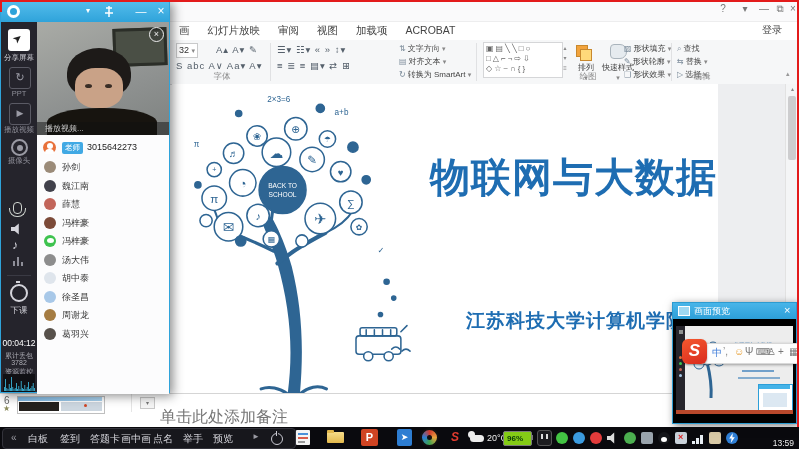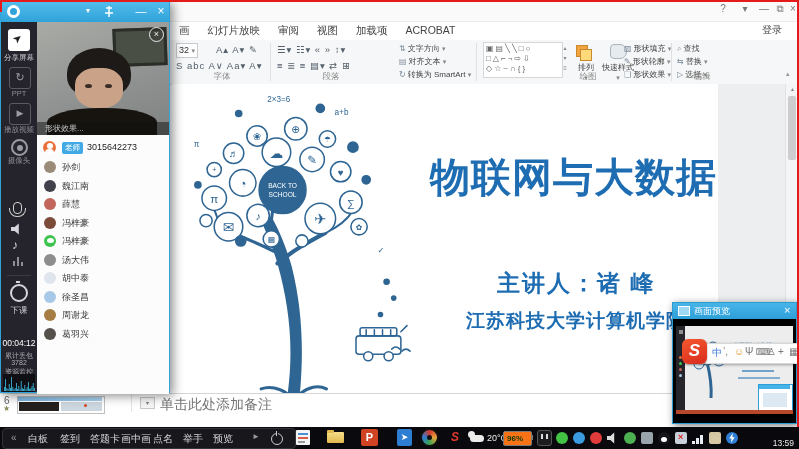--- a/index.html
+++ b/index.html
@@ -115,21 +115,20 @@
         <span class="rlabel">字体</span>
       </div>
       <div class="rsep" style="left:270px;"></div>
 
       <div class="rgroup" style="left:271px;width:200px;">
         <span class="abs ricons" style="left:6px;top:4px;">☰▾ ☷▾ « » ↕▾</span>
         <span class="abs ricons" style="left:6px;top:20px;">≡ ≣ ≡ ▤▾ ⇄ ⊞</span>
         <span class="abs rrow" style="left:128px;top:3px;"><span class="ric">⇅</span><span>文字方向</span> <span class="dd">▾</span></span>
         <span class="abs rrow" style="left:128px;top:16px;"><span class="ric">▤</span><span>对齐文本</span> <span class="dd">▾</span></span>
         <span class="abs rrow" style="left:128px;top:29px;"><span class="ric">↻</span><span>转换为 SmartArt</span> <span class="dd">▾</span></span>
-        <span class="rlabel" style="width:120px;">段落</span>
       </div>
       <div class="rsep" style="left:476px;"></div>
 
       <div class="rgroup" style="left:478px;width:192px;">
         <div class="abs shapesbox" id="shapesbox" style="left:5px;top:2px;width:74px;height:32px;">
             <div>▣▤╲╲□○</div>
             <div>□△⌐¬⇨⇩</div>
             <div>◇☆~∩{}</div>
           </div>
         <div class="abs" style="left:83px;top:3px;width:8px;font-size:6px;color:#888;line-height:10px;text-align:center;">
@@ -239,37 +238,36 @@
         </g>
       <g id="tree-doodles" fill="#2E6593" font-size="8">
           <text x="88" y="14">2×3=6</text>
           <text x="154" y="26">a+b</text>
           <text x="16" y="58">π</text>
           <text x="196" y="162">✓</text>
         </g>
     </svg>
 
     <div class="abs slide-title nw" style="left:430px;top:150px;">物联网与大数据</div>
-    <div class="abs slide-speaker nw" style="left:497px;top:268px;">主讲人：诸  峰</div>
     <div class="abs slide-affil nw" style="left:466px;top:308px;">江苏科技大学计算机学院</div>
 
     <div class="abs" id="thumbstrip">
       <span class="abs" style="left:4px;top:1px;font-size:10px;color:#666;">6</span>
       <span class="abs" style="left:3px;top:10px;font-size:8px;color:#8a8a5a;">★</span>
       <div class="abs" style="left:17px;top:2px;width:86px;height:16px;border:1px solid #BFBFBF;background:#FFF;">
         <div class="abs" style="left:0;top:0;width:84px;height:4px;background:linear-gradient(90deg,#7FB9E4,#AAD2EE);"></div>
         <div class="abs" style="left:1px;top:5px;width:40px;height:9px;background:#23201D;"></div>
         <div class="abs" style="left:43px;top:5px;width:41px;height:9px;background:#CDD7E0;"></div>
         <div class="abs" style="left:66px;top:7px;width:3px;height:3px;background:#D04423;border-radius:50%;"></div>
       </div>
     </div>
 
     <div class="abs" id="notesbar">
       <span class="abs" style="left:8px;top:3px;width:13px;height:10px;border:1px solid #C8C8C8;background:#F5F5F5;font-size:6px;color:#777;text-align:center;line-height:10px;">▾</span>
-      <span class="abs nw" style="left:28px;top:2px;font-size:14px;color:#767676;">单击此处添加备注</span>
+      <span class="abs nw" style="left:28px;top:13px;font-size:16px;color:#767676;">单击此处添加备注</span>
     </div>
 
   </div>
 
   <div class="abs" id="taskbar">
     <div class="abs" id="dock">
       <span class="abs dockitem" style="left:8px;color:#9A9AA2;">«</span>
       <span class="abs dockitem" style="left:249px;color:#9A9AA2;font-size:8px;">►</span>
       <span class="abs pwr"></span>
     <div class="abs dockitem" style="left: 25px;">白板</div>
@@ -288,21 +286,21 @@
     <div class="abs folder" style="left:327px;"></div>
     <div class="abs tbapp" style="left:361px;background:#D04423;color:#FFF;font-weight:bold;font-size:11px;text-align:center;line-height:17px;">P</div>
     <div class="abs tbapp" style="left:397px;width:15px;background:#2D7DD2;color:#FFF;font-size:9px;text-align:center;line-height:17px;">➤</div>
     <div class="abs" style="left:420px;top:1px;width:19px;height:19px;border-radius:50%;background:conic-gradient(#D23B2E,#E8A33D,#3EA34F,#2D7DD2,#D23B2E);border:2px solid #111;box-sizing:border-box;">
       <div class="abs" style="left:5px;top:5px;width:5px;height:5px;background:#111;border-radius:50%;"></div>
     </div>
     <span class="abs" style="left:451px;top:3px;font-size:12px;font-weight:bold;font-style:italic;color:#E23B2E;">S</span>
     <div class="abs" style="left:470px;top:8px;width:14px;height:7px;background:#ECECEC;border-radius:4px;"></div>
     <div class="abs" style="left:468px;top:4px;width:7px;height:7px;background:#ECECEC;border-radius:50%;"></div>
     <span class="abs" style="left:487px;top:6px;font-size:9px;color:#EEE;">20°C</span>
-    <div class="abs" style="left:503px;top:4px;width:27px;height:13px;border:1px solid #7A7A7A;border-radius:2px;background:#f97316;">
+    <div class="abs" style="left:503px;top:4px;width:27px;height:13px;border:1px solid #7A7A7A;border-radius:2px;background:#84cc16;">
       <span class="abs" style="left:3px;top:2px;font-size:8px;color:#0A3A0A;font-weight:bold;">96%</span>
     </div>
     <div class="abs" style="left:531px;top:8px;width:2px;height:5px;background:#7A7A7A;"></div>
     <div class="abs" style="left:537px;top:3px;width:13px;height:14px;background:#1C1C1F;border:1px solid #555;border-radius:3px;">
       <div class="abs" style="left:3px;top:3px;width:2px;height:5px;background:#DDD;"></div>
       <div class="abs" style="left:8px;top:3px;width:2px;height:5px;background:#DDD;"></div>
     </div>
     <div id="traychips">
         <div class="abs traychip" style="left: 556px; background: rgb(67, 195, 67); border-radius: 50%;"></div>
         <div class="abs traychip" style="left: 573px; background: rgb(59, 155, 224); border-radius: 50%;"></div>
@@ -411,21 +409,21 @@
     </div>
 
     <div class="abs" id="conf-video">
       <div class="abs" style="left:76px;top:6px;width:48px;height:32px;background:#4A4F45;border:3px solid #2B2E28;transform:rotate(-2deg);"></div>
       <div class="abs" style="left:30px;top:26px;width:64px;height:50px;background:#1D1A18;border-radius:50% 50% 42% 42%;"></div>
       <div class="abs" style="left:38px;top:46px;width:48px;height:40px;background:#C9A287;border-radius:42%;"></div>
       <div class="abs" style="left:48px;top:62px;width:7px;height:4px;background:#3A2E26;border-radius:50%;"></div>
       <div class="abs" style="left:68px;top:62px;width:7px;height:4px;background:#3A2E26;border-radius:50%;"></div>
       <div class="abs" style="left:10px;top:86px;width:110px;height:30px;background:#17140F;border-radius:48% 48% 0 0;"></div>
       <div class="abs vclose">×</div>
-      <div class="abs vcaption nw">形状效果...</div>
+      <div class="abs vcaption nw">播放视频...</div>
     </div>
 
     <div class="abs" id="roster">
       <div class="abs" style="left:0;top:4px;width:132px;height:17px;">
         <span class="abs" style="left:6px;top:2px;width:13px;height:13px;border-radius:50%;background:#E8703A;">
           <span class="abs" style="left:3.5px;top:2px;width:6px;height:6px;background:#FFF;border-radius:50%;"></span>
           <span class="abs" style="left:2px;top:7.5px;width:9px;height:5px;background:#FFF;border-radius:4px 4px 0 0;"></span>
         </span>
         <span class="abs badge" style="left:25px;top:3px;">老师</span>
         <span class="abs" style="left:50px;top:3px;font-size:9px;color:#222;">3015642273</span>

